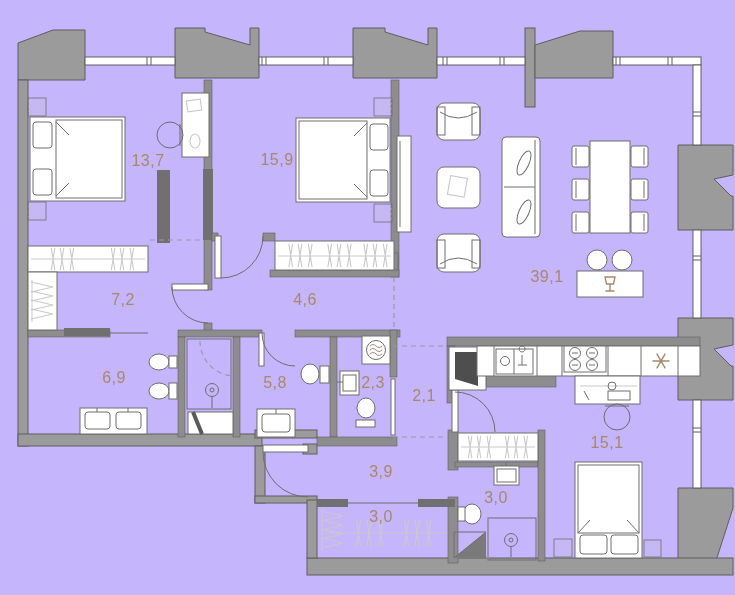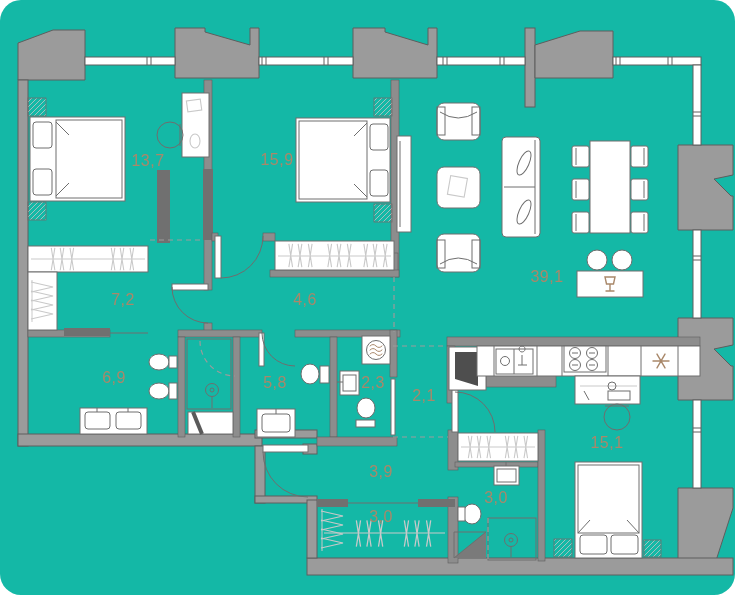--- a/index.html
+++ b/index.html
@@ -1,17 +1,17 @@
 <!DOCTYPE html>
 <html style="--label: #a9886a; --wall-fill: #9b9b9b; --wall-stroke: #5e5e5e; --inner-wall: #8d8d8d; --dark-bar: #707070; --furniture-line: #6e6e6e; --light-line: #c9c9c9; --dash: #9b9b9b;"><head>
 <meta charset="utf-8">
 <style>
   html,body{margin:0;padding:0;background:#ffffff;}
-  .stage{width:735px;height:595px;position:relative;background:#14b8a6;overflow:hidden;
-         font-family:"Liberation Sans",sans-serif;border-radius:21px;}
+  .stage{width:735px;height:595px;position:relative;background:#c4b5fd;overflow:hidden;
+         font-family:"Liberation Sans",sans-serif;}
   svg{display:block;}
   .wall  {fill:var(--wall-fill);stroke:var(--wall-stroke);stroke-width:1;}
   .iwall {fill:var(--inner-wall);stroke:var(--wall-stroke);stroke-width:.6;}
   .bar   {fill:var(--dark-bar);stroke:none;}
   .win   {fill:#ffffff;stroke:var(--wall-stroke);stroke-width:1;}
   .mull  {stroke:var(--wall-stroke);stroke-width:1;}
   .furn  {fill:#ffffff;stroke:var(--furniture-line);stroke-width:1;}
   .furnN {fill:none;stroke:var(--furniture-line);stroke-width:1;}
   .lf    {fill:none;stroke:var(--light-line);stroke-width:1.1;}
   .hatch {fill:url(#hatchp);stroke:var(--furniture-line);stroke-width:.8;}

